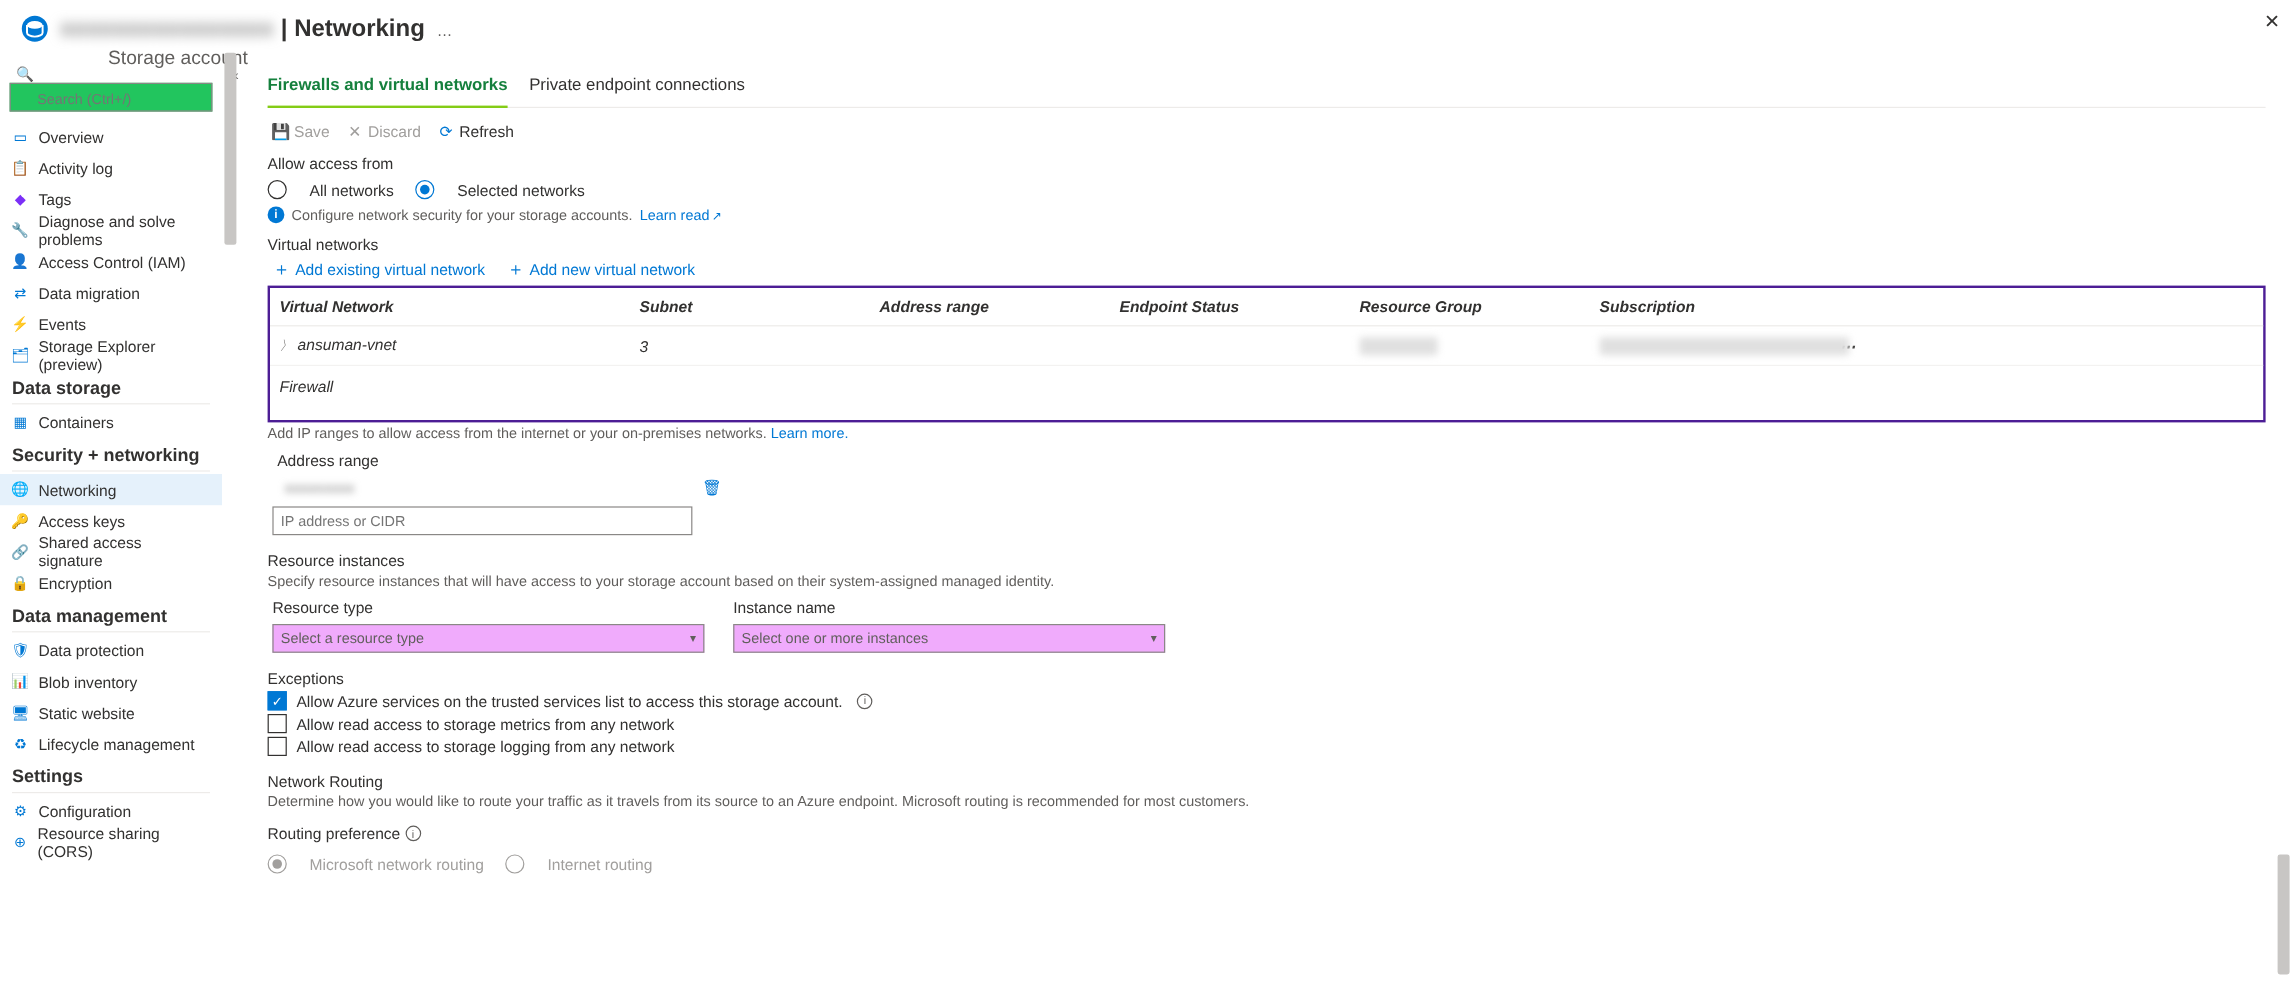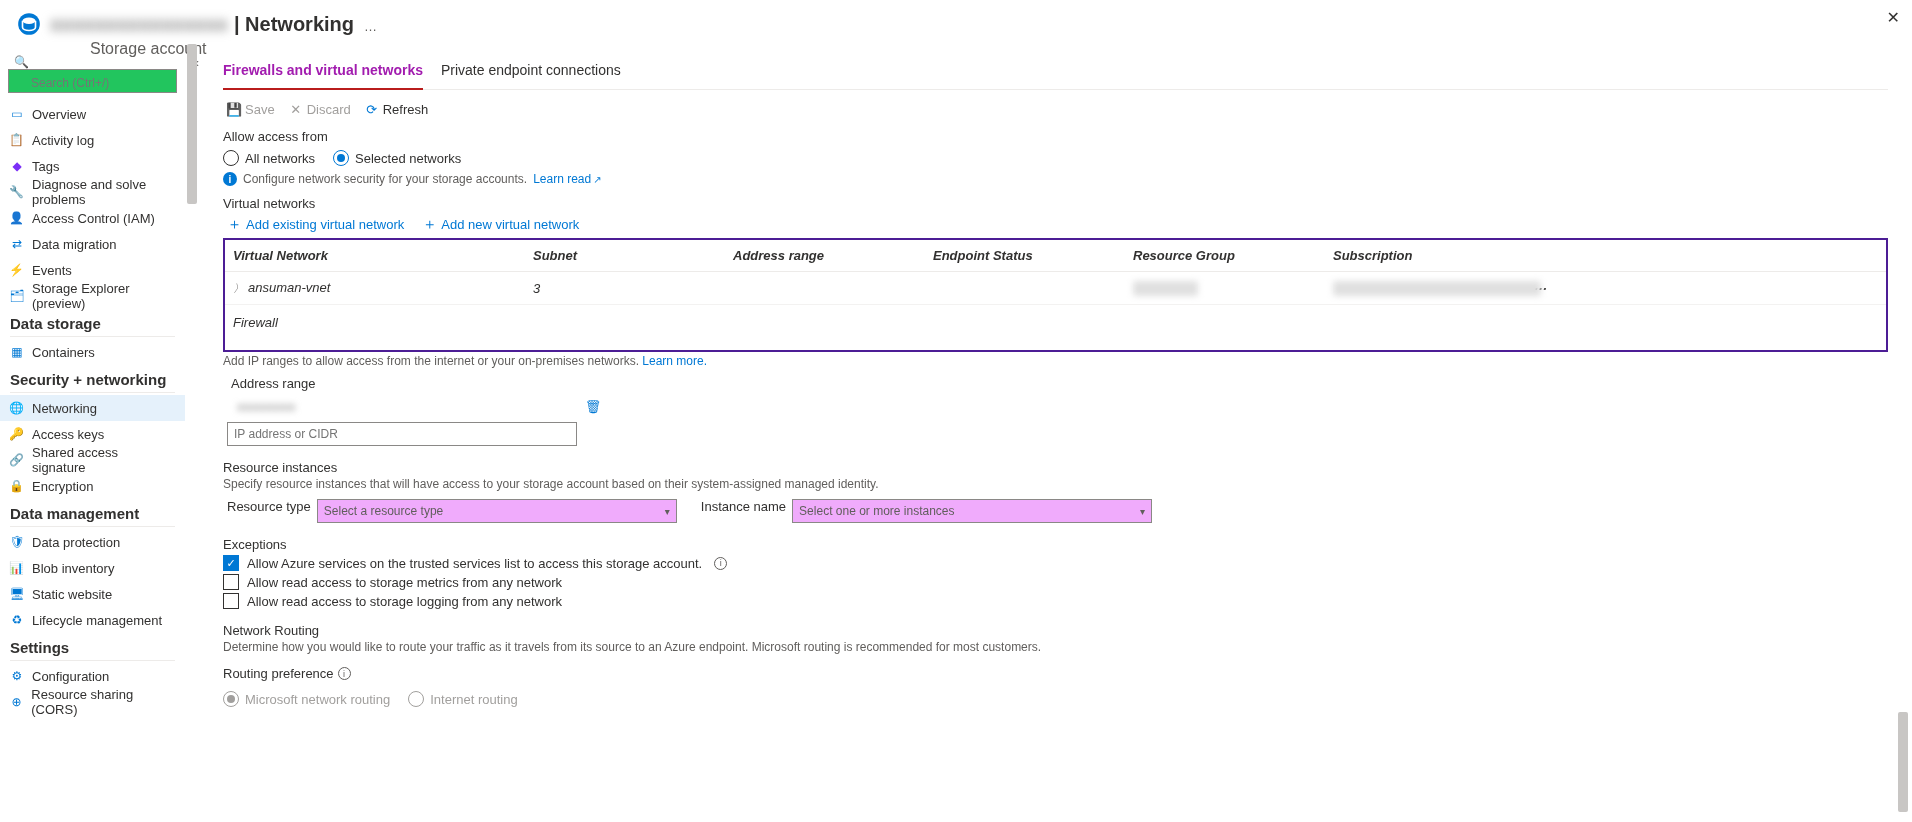--- a/index.html
+++ b/index.html
@@ -22,28 +22,28 @@
 .nav-heading { font-size: 15px; font-weight: 600; padding: 6px 10px 2px 10px; color: #323130; }
 .nav-hr { border: none; border-top: 1px solid #edebe9; margin: 2px 10px 2px 10px; }
 .nav-item { display: flex; align-items: center; height: 26px; padding: 0 10px; cursor: pointer; font-size: 13px; color: #323130; gap: 8px; }
 .nav-item.selected { background: #e5f1fb; }
 .nav-item .nicon { width: 14px; height: 14px; display: inline-flex; align-items: center; justify-content: center; font-size: 12px; }
 .scroll-col { width: 14px; background: transparent; position: relative; }
 .scroll-thumb { position: absolute; left: 2px; top: 0; width: 10px; height: 160px; background: #c8c6c4; border-radius: 2px; }
 .main { flex: 1; padding: 12px 24px 12px 24px; overflow-y: auto; position: relative; }
 .tabs { display: flex; gap: 18px; border-bottom: 1px solid #edebe9; }
 .tab { padding: 6px 0 10px 0; font-size: 14px; color: #323130; cursor: pointer; }
-.tab.active { color: #a21caf; font-weight: 600; border-bottom: 2px solid #b91c1c; margin-bottom: -1px; }
+.tab.active { color: #15803d; font-weight: 600; border-bottom: 2px solid #84cc16; margin-bottom: -1px; }
 .toolbar { display: flex; align-items: center; gap: 14px; padding: 12px 0 8px 4px; color: #605e5c; font-size: 13px; }
 .tool-btn { display: inline-flex; align-items: center; gap: 4px; cursor: pointer; }
 .tool-btn.disabled { color: #a19f9d; cursor: default; }
 .tool-icon { width: 14px; height: 14px; display: inline-flex; align-items: center; justify-content: center; }
 .section-label { font-size: 13px; color: #323130; margin: 4px 0; }
 .radio-row { display: flex; align-items: center; gap: 18px; margin: 6px 0; }
-.radio-opt { display: inline-flex; align-items: center; gap: 6px; cursor: pointer; }
+.radio-opt { display: inline-flex; align-items: center; gap: 19px; cursor: pointer; }
 .radio { width: 16px; height: 16px; border: 1px solid #323130; border-radius: 50%; display: inline-flex; align-items: center; justify-content: center; }
 .radio.sel { border-color: #0078d4; }
 .radio.sel .dot { width: 8px; height: 8px; background: #0078d4; border-radius: 50%; }
 .radio.disabled { border-color: #a19f9d; }
 .info-row { display: flex; align-items: center; gap: 6px; font-size: 12px; color: #605e5c; margin: 4px 0 10px 0; }
 .info-icon { width: 14px; height: 14px; border-radius: 50%; background: #0078d4; color: #fff; font-size: 10px; display: inline-flex; align-items: center; justify-content: center; font-weight: bold; }
 .link { color: #0078d4; cursor: pointer; }
 .link .ext { font-size: 10px; margin-left: 2px; }
 .add-links { display: flex; gap: 18px; margin: 4px 0 4px 0; padding-left: 4px; }
 .add-link { display: inline-flex; align-items: center; gap: 4px; color: #0078d4; cursor: pointer; font-size: 13px; }
@@ -58,21 +58,21 @@
 .more-dots { cursor: pointer; letter-spacing: 2px; font-weight: bold; }
 .fw-head { font-size: 13px; color: #323130; padding: 10px 8px 4px 8px; }
 .help-text { font-size: 12px; color: #605e5c; margin: 2px 0 8px 0; }
 .addr-row { display: flex; align-items: center; gap: 8px; margin: 4px 0 4px 4px; }
 .addr-existing { padding: 4px 10px; background: #fff; }
 .addr-existing .red { filter: blur(3px); color: #888; }
 .trash { color: #0078d4; cursor: pointer; }
 .text-input { height: 24px; border: 1px solid #8a8886; padding: 0 6px; font-size: 12px; width: 350px; }
 .sub-label { font-size: 13px; font-weight: 400; color: #323130; margin: 4px 0 4px 8px; }
 .row-two { display: flex; gap: 24px; margin-top: 4px; margin-left: 4px; }
-.field-col { display: flex; gap: 6px; }
+.field-col { display: flex; flex-direction: column; gap: 6px; }
 .select-box { height: 24px; border: 1px solid #8a8886; padding: 0 6px; font-size: 12px; width: 360px; background: #f0abfc; display: flex; align-items: center; justify-content: space-between; color: #605e5c; cursor: pointer; }
 .select-box .chev-d { font-size: 10px; }
 .chk-row { display: flex; align-items: center; gap: 8px; margin: 3px 0; }
 .chk { width: 16px; height: 16px; border: 1px solid #323130; display: inline-flex; align-items: center; justify-content: center; cursor: pointer; }
 .chk.checked { background: #0078d4; border-color: #0078d4; color: #fff; font-size: 11px; }
 .sect { margin-top: 14px; }
 .sect-title { font-size: 13px; color: #323130; margin-bottom: 2px; }
 .info-i { width: 13px; height: 13px; border: 1px solid #605e5c; border-radius: 50%; color: #605e5c; font-size: 9px; display: inline-flex; align-items: center; justify-content: center; margin-left: 4px; cursor: pointer; }
 .radio-disabled-label { color: #a19f9d; }
 .main-scroll { position: absolute; right: 4px; width: 10px; height: 100px; background: #c8c6c4; border-radius: 2px; bottom: 10px; }

